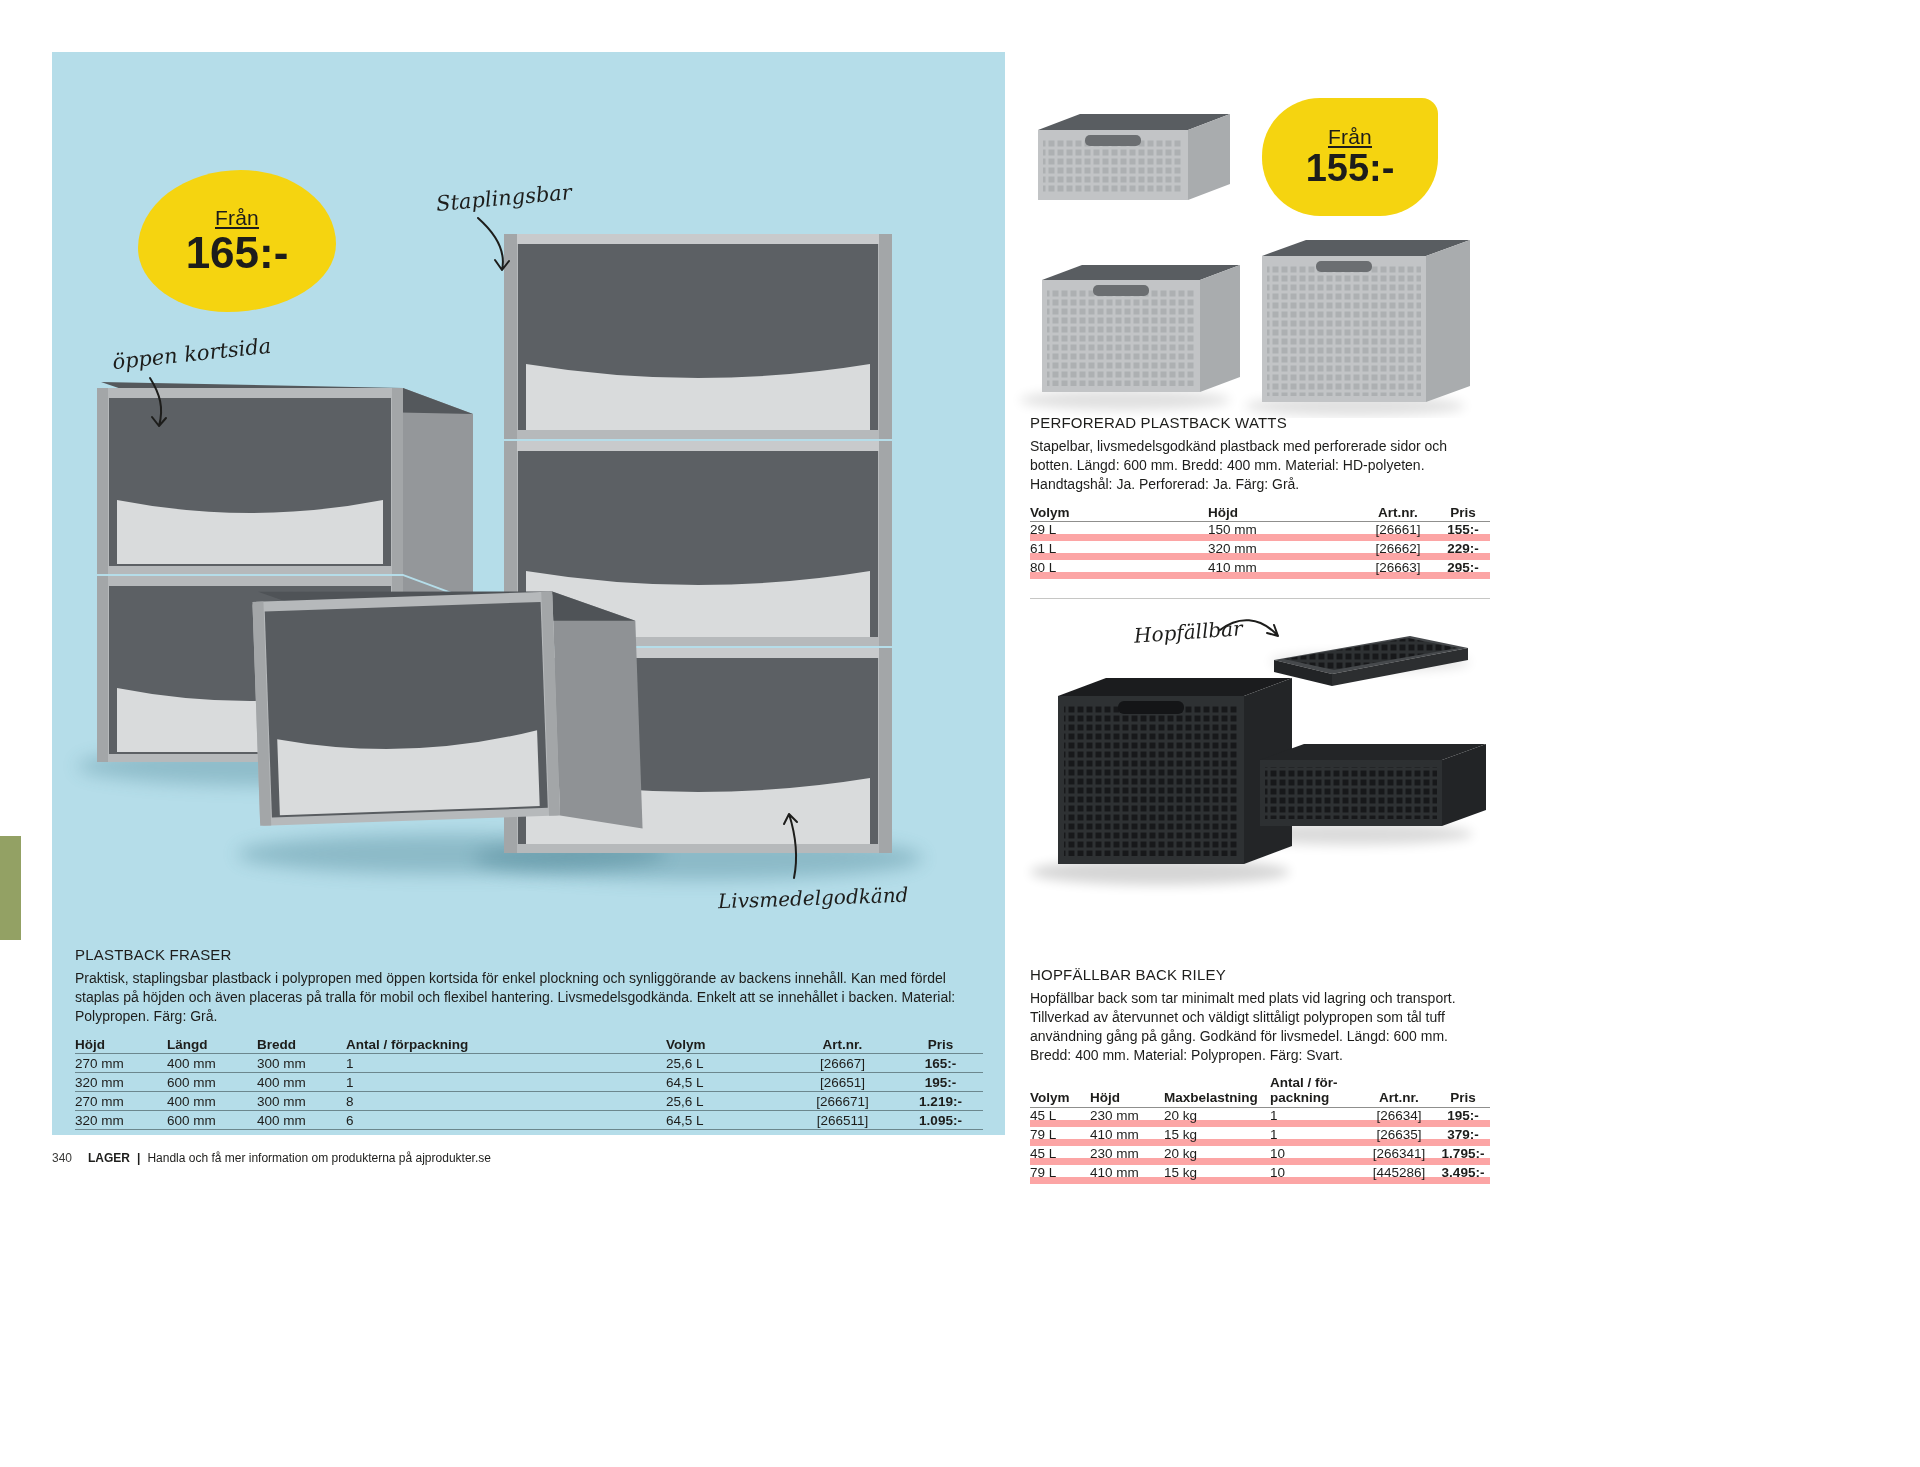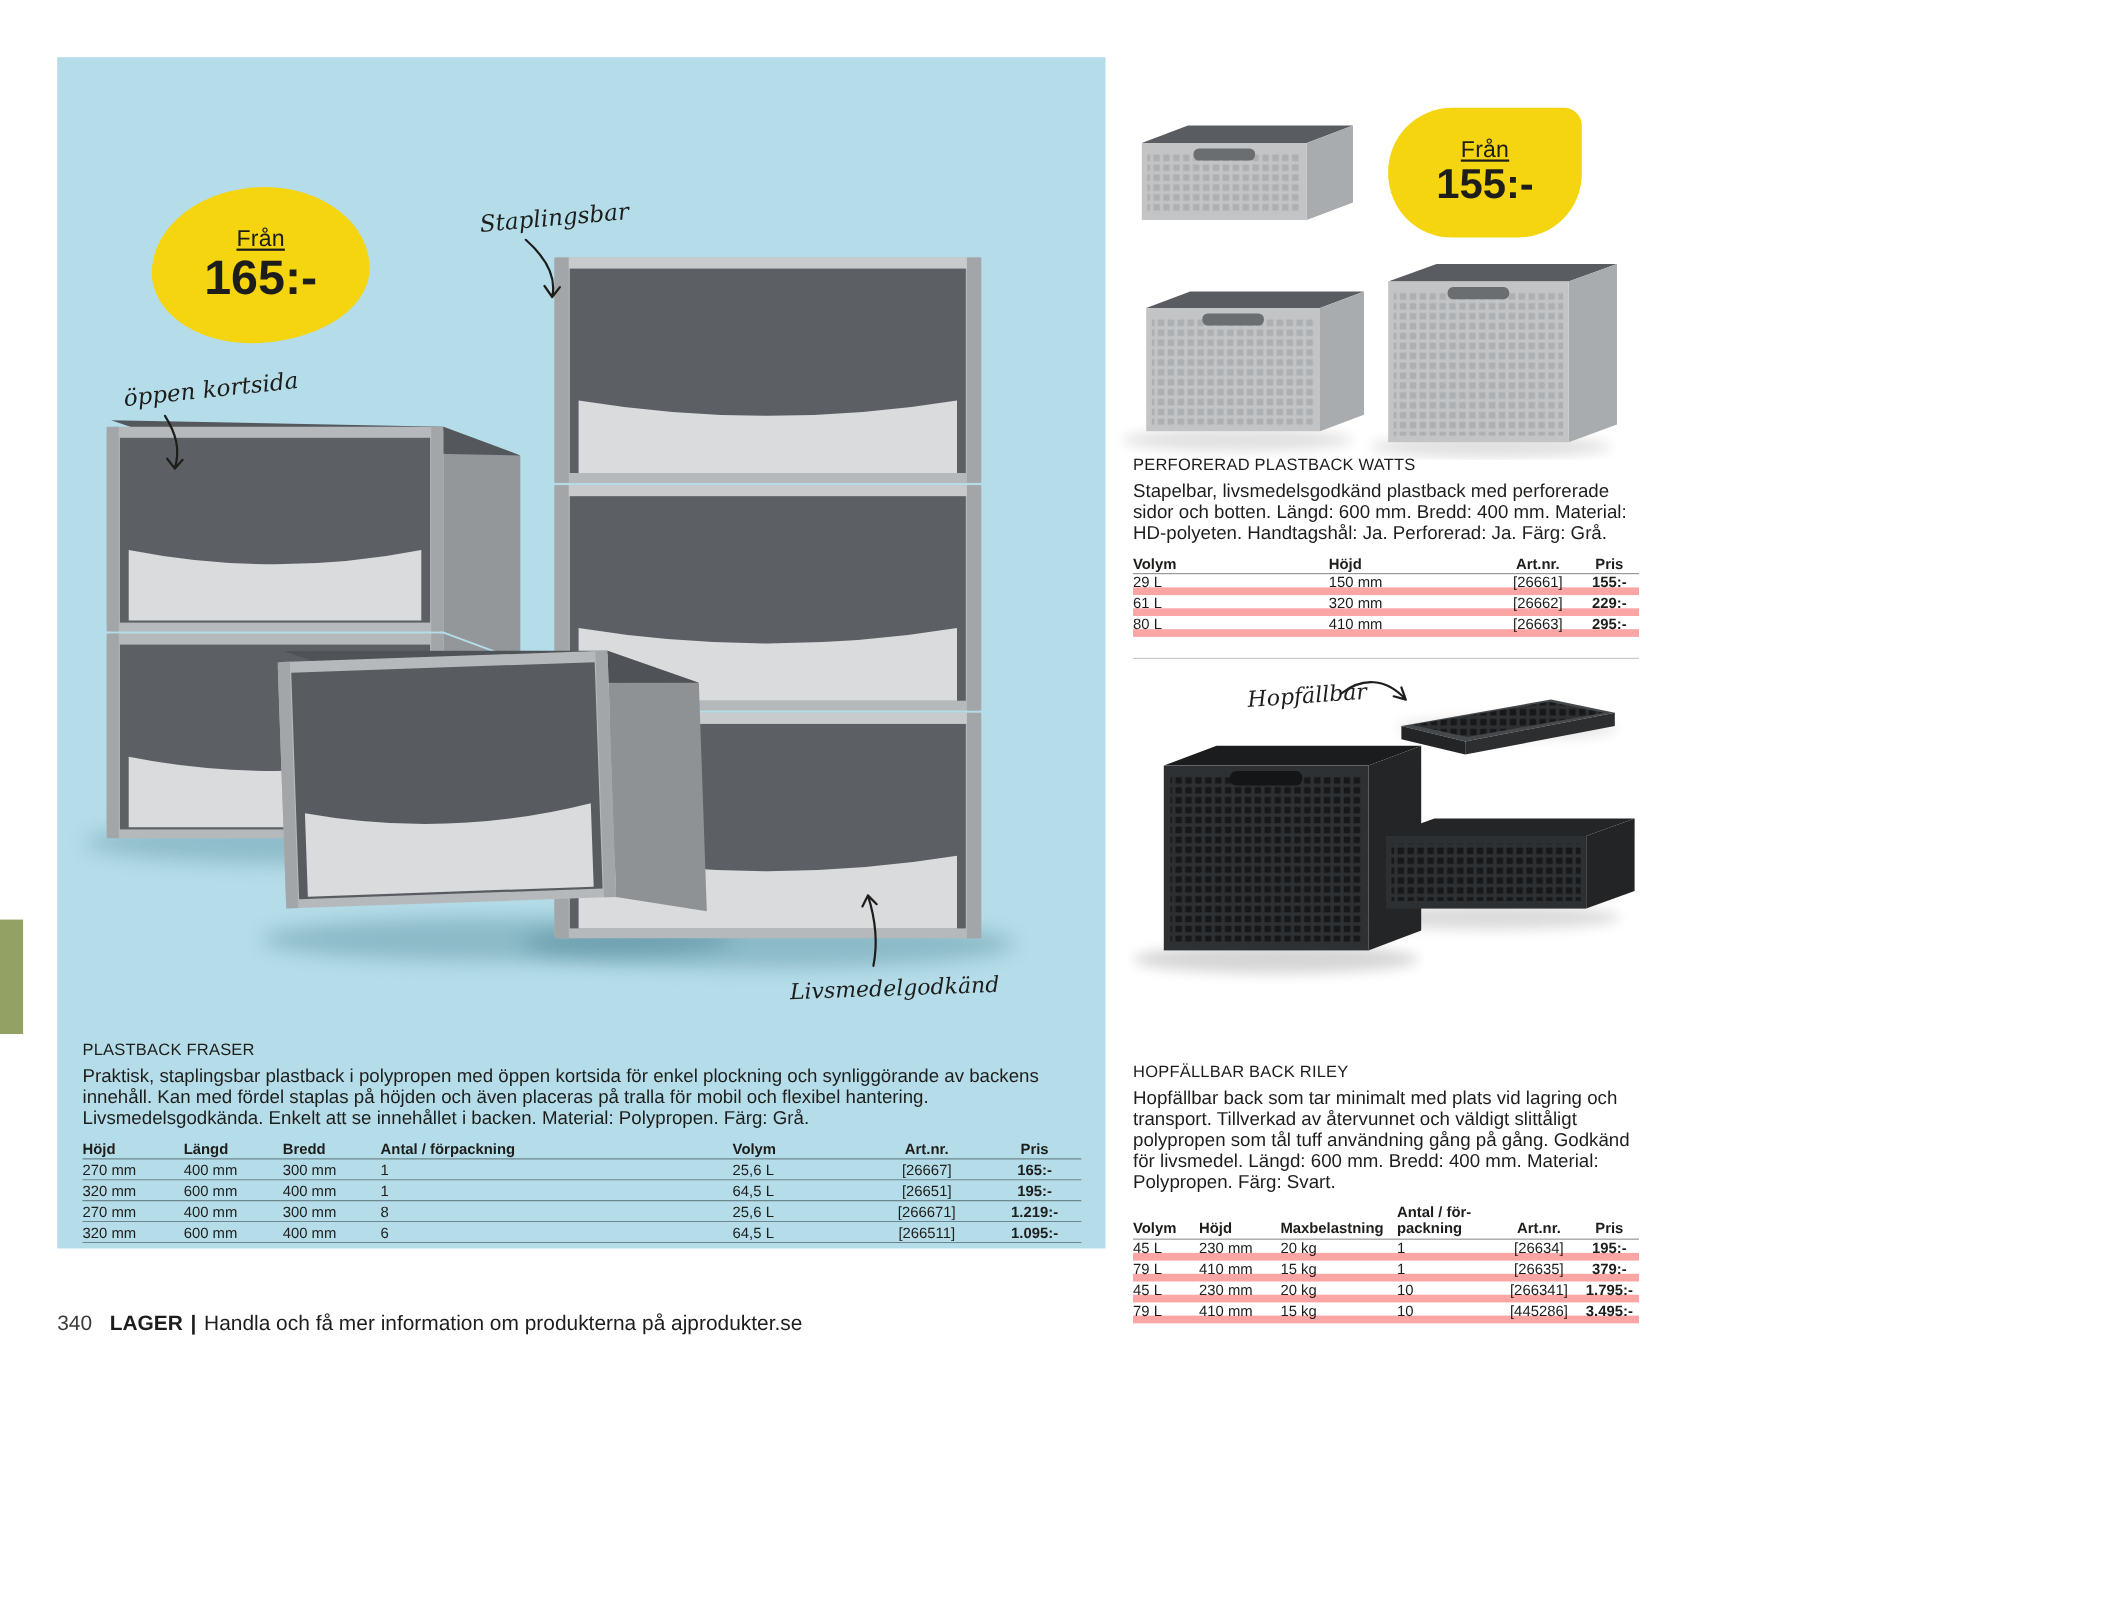--- a/index.html
+++ b/index.html
@@ -43,21 +43,21 @@
     font-size:21px; color:#1d1d1b; white-space:nowrap;
   }
   .ann-staplingsbar { left:436px; top:186px; transform:rotate(-5deg); }
   .ann-oppen        { left:112px; top:342px; transform:rotate(-6deg); }
   .ann-livsmedel    { left:718px; top:886px; transform:rotate(-2deg); font-size:20px; }
   .ann-hopfallbar   { left:1134px; top:620px; transform:rotate(-4deg); font-size:20px; }
   .arrow { position:absolute; }
 
   
   .prod-title { font-size:15px; font-weight:normal; margin-bottom:6px; letter-spacing:.2px; }
-  .prod-desc  { font-size:17px; line-height:19px; }
+  .prod-desc  { font-size:14px; line-height:19px; }
   .info-fraser { position:absolute; left:75px; top:946px; width:908px; }
   .info-watts  { position:absolute; left:1030px; top:414px; width:460px; }
   .info-riley  { position:absolute; left:1030px; top:966px; width:460px; }
 
   
   .tbl { margin-top:9px; font-size:13.5px; }
   .trow { display:grid; align-items:center; height:19px; }
   .tbl-fraser .trow { grid-template-columns:92px 90px 89px 320px 120px 113px 83px; }
   .tbl-watts  .trow { grid-template-columns:178px 152px 76px 54px; }
   .tbl-riley  .trow { grid-template-columns:60px 74px 106px 92px 74px 54px; }
@@ -66,21 +66,21 @@
   .tbl-watts .trow, .tbl-riley .trow { border-bottom:7px solid #fca5a5; }
   .tbl-watts .thead, .tbl-riley .thead { border-bottom:1px solid #8f8f8d; }
   .tbl .r { text-align:center; }
   .tbl .b { font-weight:bold; }
   .tbl-riley .thead { height:34px; align-items:end; padding-bottom:2px; }
   .tbl-riley .thead .c { white-space:pre-line; line-height:15px; }
 
   .divider { position:absolute; left:1030px; top:598px; width:460px; height:1px; background:#c6c6c4; }
 
   
-  .footer { position:absolute; left:52px; top:1193px; font-size:19px; white-space:nowrap; }
+  .footer { position:absolute; left:52px; top:1151px; font-size:12px; white-space:nowrap; }
   .footer .pnum { margin-right:16px; color:#3a3a38; }
   .footer .sect { font-weight:bold; }
   .footer .sep  { font-weight:bold; margin:0 7px; }
 
   .page-tab { position:absolute; left:0; top:836px; width:21px; height:104px; background:#93a164; }
 </style>
 </head>
 <body>
 
 <div class="blue-panel">

